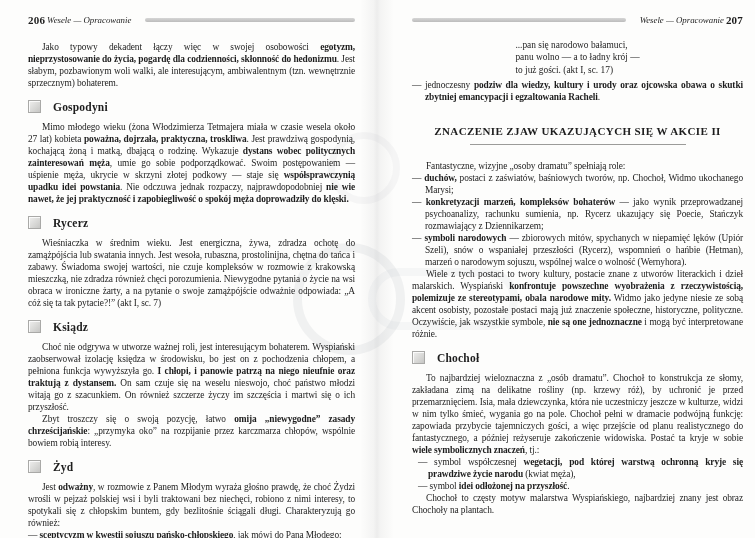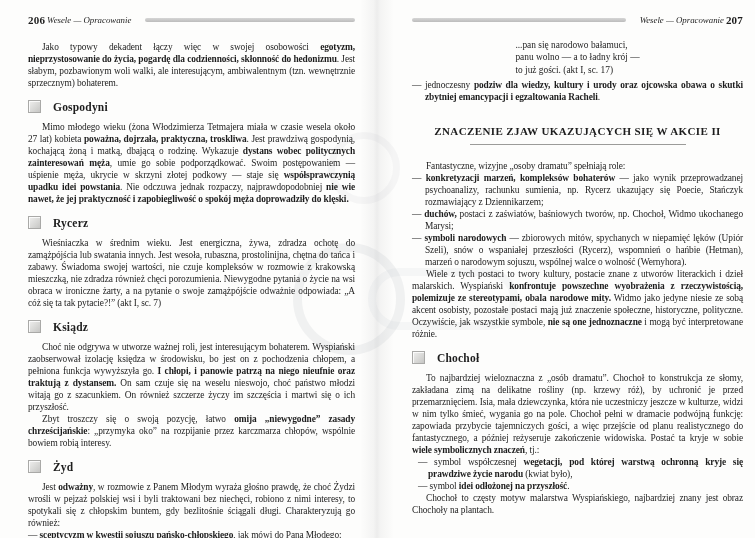--- a/index.html
+++ b/index.html
@@ -111,29 +111,29 @@
       <div><span class="si">to już gości.</span><span> (akt I, sc. 17)</span></div>
     </div>
     <p class="hang"><span>— jednoczesny </span><span class="sb">podziw dla wiedzy, kultury i urody oraz ojcowska obawa o skutki zbytniej emancypacji i egzaltowania Racheli</span><span>.</span></p>
 
     <div class="chapterhead">
       <div class="chaptertitle">ZNACZENIE ZJAW UKAZUJĄCYCH SIĘ W AKCIE II</div>
       <div class="chapterrule"></div>
     </div>
 
     <p class="para indent mt15"><span>Fantastyczne, wizyjne „osoby dramatu” spełniają role:</span></p>
+    <p class="hang"><span>— </span><span class="sb">duchów,</span><span> postaci z zaświatów, baśniowych tworów, np. Chochoł, Widmo ukochanego Marysi;</span></p>
     <p class="hang"><span>— </span><span class="sb">konkretyzacji marzeń, kompleksów bohaterów</span><span> — jako wynik przeprowadzanej psychoanalizy, rachunku sumienia, np. Rycerz ukazujący się Poecie, Stańczyk rozmawiający z Dziennikarzem;</span></p>
-    <p class="hang"><span>— </span><span class="sb">duchów,</span><span> postaci z zaświatów, baśniowych tworów, np. Chochoł, Widmo ukochanego Marysi;</span></p>
     <p class="hang"><span>— </span><span class="sb">symboli narodowych</span><span> — zbiorowych mitów, spychanych w niepamięć lęków (Upiór Szeli), snów o wspaniałej przeszłości (Rycerz), wspomnień o hańbie (Hetman), marzeń o narodowym sojuszu, wspólnej walce o wolność (Wernyhora).</span></p>
     <p class="para indent"><span>Wiele z tych postaci to twory kultury, postacie znane z utworów literackich i dzieł malarskich. Wyspiański </span><span class="sb">konfrontuje powszechne wyobrażenia z rzeczywistością, polemizuje ze stereotypami, obala narodowe mity.</span><span> Widmo jako jedyne niesie ze sobą akcent osobisty, pozostałe postaci mają już znaczenie społeczne, historyczne, polityczne. Oczywiście, jak wszystkie symbole, </span><span class="sb">nie są one jednoznaczne</span><span> i mogą być interpretowane różnie.</span></p>
 
     <div class="sechead">
       <span class="secicon"></span>
       <span class="sectitle">Chochoł</span>
     </div>
     <p class="para indent"><span>To najbardziej wieloznaczna z „osób dramatu”. Chochoł to konstrukcja ze słomy, zakładana zimą na delikatne rośliny (np. krzewy róż), by uchronić je przed przemarznięciem. Isia, mała dziewczynka, która nie uczestniczy jeszcze w kulturze, widzi w nim tylko śmieć, wygania go na pole. Chochoł pełni w dramacie podwójną funkcję: zapowiada przybycie tajemniczych gości, a więc przejście od planu realistycznego do fantastycznego, a później reżyseruje zakończenie widowiska. Postać ta kryje w sobie </span><span class="sb">wiele symbolicznych znaczeń</span><span>, tj.:</span></p>
     <div class="sublist">
-      <p class="hang"><span>— symbol współczesnej </span><span class="sb">wegetacji, pod której warstwą ochronną kryje się prawdziwe życie narodu</span><span> (kwiat było),</span></p>
+      <p class="hang"><span>— symbol współczesnej </span><span class="sb">wegetacji, pod której warstwą ochronną kryje się prawdziwe życie narodu</span><span> (kwiat męża),</span></p>
       <p class="hang"><span>— symbol </span><span class="sb">idei odłożonej na przyszłość</span><span>.</span></p>
     </div>
     <p class="para indent"><span>Chochoł to częsty motyw malarstwa Wyspiańskiego, najbardziej znany jest obraz </span><span class="si">Chochoły na plantach.</span></p>
   </div>
 </div>
 
 </body></html>

